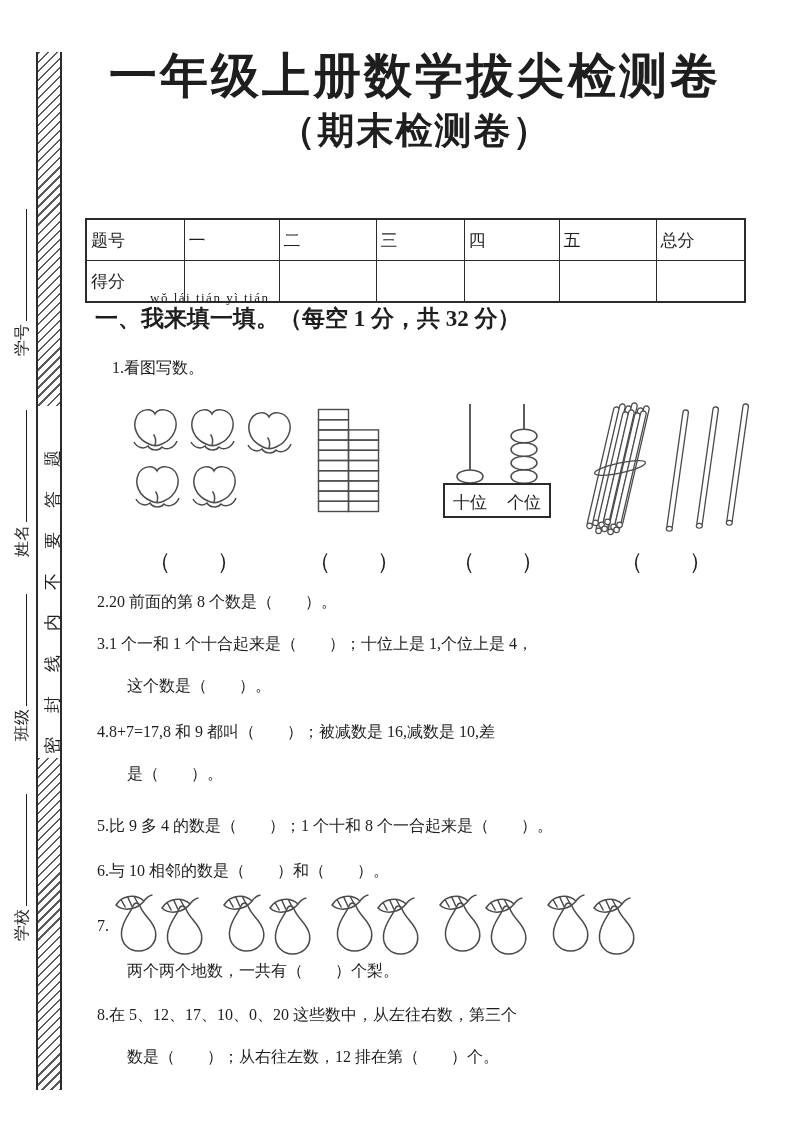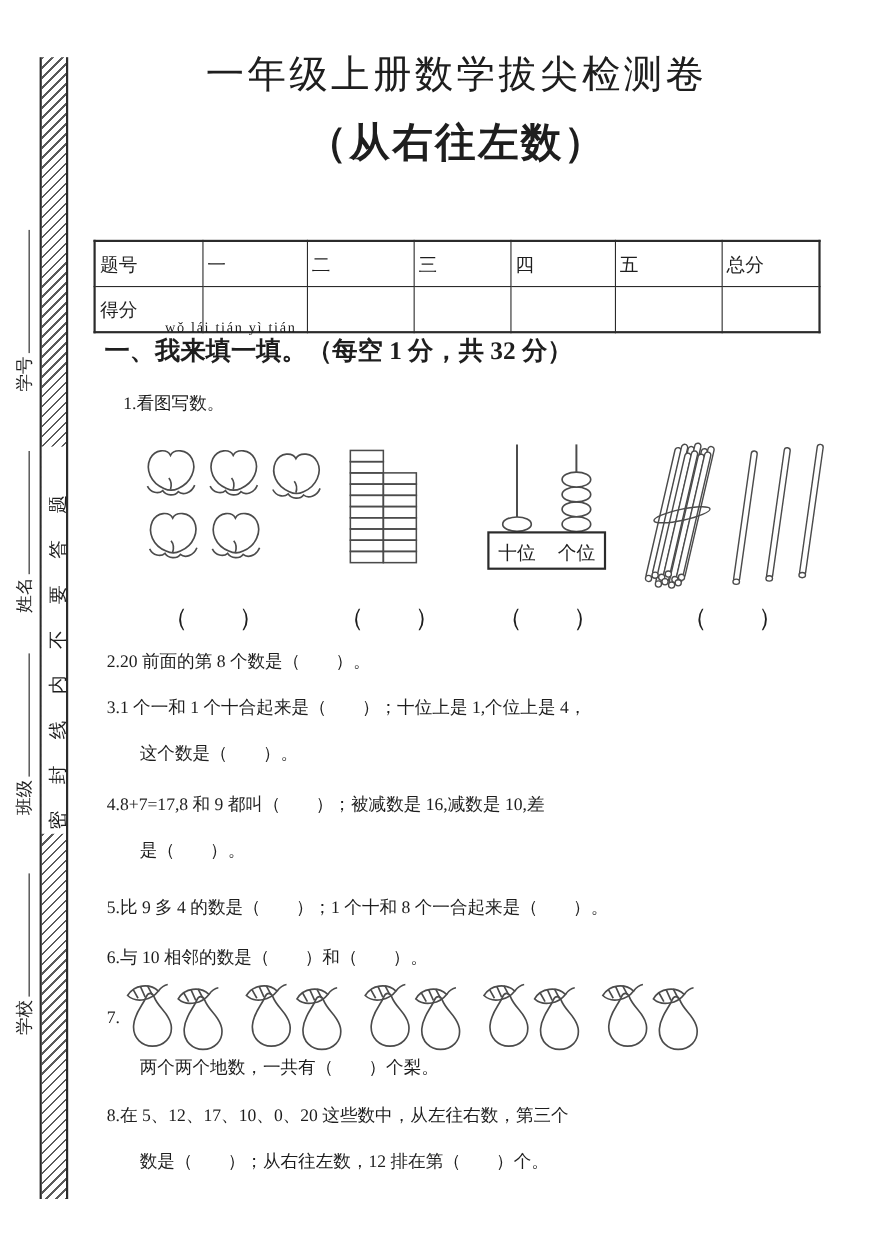--- a/index.html
+++ b/index.html
@@ -23,21 +23,21 @@
     position:absolute; transform:rotate(-90deg); transform-origin:0 0;
     white-space:nowrap;
   }
   .seal-text{
     left:41px; top:754px; font-size:17px; letter-spacing:24px; color:var(--ink);
   }
   .vfield{ font-size:16px; }
   .fblank{ display:inline-block; width:112px; height:13px; border-bottom:1.6px solid var(--ink); margin-left:3px; }
 
   
-  .title{left:70px; top:46px; width:690px; text-align:center; font-size:35px; font-weight:normal; letter-spacing:3px;}
+  .title{left:70px; top:46px; width:690px; text-align:center; font-size:48px; font-weight:bold; letter-spacing:3px;}
   .subtitle{left:70px; top:108px; width:690px; text-align:center; font-size:37px; font-weight:bold; letter-spacing:2px;}
   .meta{left:440px; top:187px; width:302px; text-align:right; font-size:20px;}
 
   
   table.score{
     position:absolute; left:85px; top:218px; width:659px;
     border-collapse:collapse; table-layout:fixed;
     border:2.4px solid var(--border); font-size:17px;
   }
   table.score td{ border:1.6px solid var(--border); text-align:left; height:32px; padding:4px;}
@@ -69,21 +69,21 @@
     <span>姓名</span><span class="fblank"></span>
   </div>
   <div class="vtext vfield" style="left:12px; top:741px;">
     <span>班级</span><span class="fblank"></span>
   </div>
   <div class="vtext vfield" style="left:12px; top:941px;">
     <span>学校</span><span class="fblank"></span>
   </div>
 
   <div class="abs title">一年级上册数学拔尖检测卷</div>
-  <div class="abs subtitle">（从右往左数）</div>
+  <div class="abs subtitle">（期末检测卷）</div>
 
   <table class="score">
     <colgroup>
         <col style="width:98px">
         <col style="width:95px">
         <col style="width:97px">
         <col style="width:88px">
         <col style="width:95px">
         <col style="width:97px">
         <col style="width:89px">

